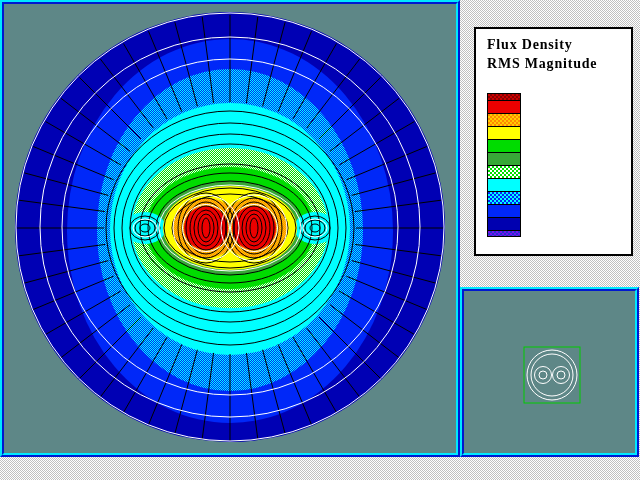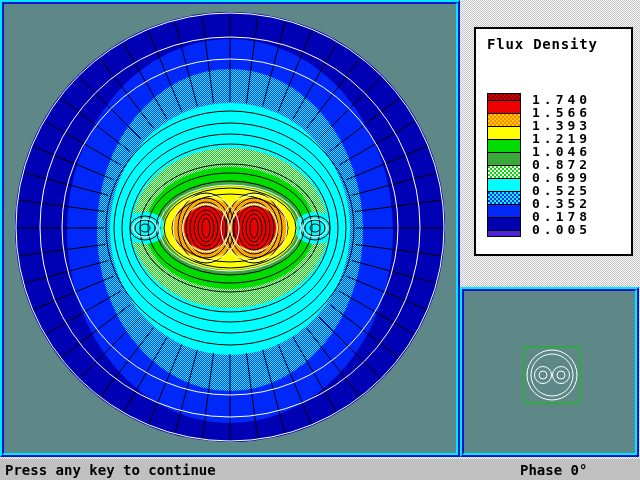--- a/index.html
+++ b/index.html
@@ -15,21 +15,21 @@
   .win{position:absolute;border-style:solid;border-width:2px;
        border-color:#00E8FF #0018D0 #0018D0 #00E8FF;}
   .win .inner{width:100%;height:100%;box-sizing:border-box;border-style:solid;border-width:2px;
        border-color:#0018D0 #00E8FF #00E8FF #0018D0;background:#5E8787;overflow:hidden;}
   .main-window{left:0;top:1;width:456px;height:453px;}
   .preview-window{left:460px;top:287px;width:175px;height:166px;}
 
   .legend{position:absolute;left:474px;top:27px;width:155px;height:225px;
           background:#ffffff;border:2px solid #000;}
   .legend-title{margin:6px 0 0 11px;font-size:14px;font-weight:bold;color:#000;
-                line-height:19px;letter-spacing:0.8px;white-space:nowrap;}
+                line-height:19px;letter-spacing:0.8px;white-space:nowrap;font-family:Liberation Serif, serif;}
   .legend-title sup{font-size:10px;font-weight:bold;}
   .legend-swatches{position:absolute;left:11px;top:64px;width:32px;border:1px solid #000;}
   .sw{width:100%;height:13px;box-sizing:border-box;border-top:1px solid #000;}
   .sw.first{border-top:none;}
   .sw.half{height:6px;}
   .legend-values{position:absolute;left:56px;top:64px;font-size:13px;font-weight:bold;
                  color:#000;letter-spacing:4px;}
   .legend-val{height:13px;line-height:13px;white-space:nowrap;}
 
   .status-bar{position:absolute;left:0;top:459px;width:640px;height:21px;background:#C0C0C0;}
@@ -180,64 +180,48 @@
           <ellipse cx="141" cy="224" rx="12" ry="9"></ellipse>
           <ellipse cx="311" cy="224" rx="12" ry="9"></ellipse>
         </g>
       </svg>
     </div>
   </div>
 
   <div class="legend">
     <div class="legend-title">
       <div>Flux Density</div>
+      <div>RMS Magnitude</div>
     </div>
     <div class="legend-swatches">
         <div class="sw half first" style="background-image: linear-gradient(45deg, rgb(136, 0, 0) 25%, transparent 25%, transparent 75%, rgb(136, 0, 0) 75%), linear-gradient(45deg, rgb(136, 0, 0) 25%, rgb(204, 0, 0) 25%, rgb(204, 0, 0) 75%, rgb(136, 0, 0) 75%); background-size: 4px 4px; background-position: 0px 0px, 2px 2px;"></div>
         <div class="sw" style="background: rgb(236, 0, 0);"></div>
         <div class="sw" style="background-image: linear-gradient(45deg, rgb(255, 204, 0) 25%, transparent 25%, transparent 75%, rgb(255, 204, 0) 75%), linear-gradient(45deg, rgb(255, 204, 0) 25%, rgb(255, 136, 0) 25%, rgb(255, 136, 0) 75%, rgb(255, 204, 0) 75%); background-size: 4px 4px; background-position: 0px 0px, 2px 2px;"></div>
         <div class="sw" style="background: rgb(255, 255, 0);"></div>
         <div class="sw" style="background: rgb(0, 220, 0);"></div>
         <div class="sw" style="background: rgb(56, 168, 56);"></div>
         <div class="sw" style="background-image: linear-gradient(45deg, rgb(255, 255, 255) 25%, transparent 25%, transparent 75%, rgb(255, 255, 255) 75%), linear-gradient(45deg, rgb(255, 255, 255) 25%, rgb(0, 220, 0) 25%, rgb(0, 220, 0) 75%, rgb(255, 255, 255) 75%); background-size: 4px 4px; background-position: 0px 0px, 2px 2px;"></div>
         <div class="sw" style="background: rgb(0, 255, 255);"></div>
         <div class="sw" style="background-image: linear-gradient(45deg, rgb(0, 255, 255) 25%, transparent 25%, transparent 75%, rgb(0, 255, 255) 75%), linear-gradient(45deg, rgb(0, 255, 255) 25%, rgb(0, 40, 248) 25%, rgb(0, 40, 248) 75%, rgb(0, 255, 255) 75%); background-size: 4px 4px; background-position: 0px 0px, 2px 2px;"></div>
         <div class="sw" style="background: rgb(0, 40, 248);"></div>
         <div class="sw" style="background: rgb(0, 0, 176);"></div>
         <div class="sw half" style="background-image: linear-gradient(45deg, rgb(34, 51, 204) 25%, transparent 25%, transparent 75%, rgb(34, 51, 204) 75%), linear-gradient(45deg, rgb(34, 51, 204) 25%, rgb(119, 17, 238) 25%, rgb(119, 17, 238) 75%, rgb(34, 51, 204) 75%); background-size: 4px 4px; background-position: 0px 0px, 2px 2px;"></div>
       </div>
-    <div class="legend-values">
-        <div class="legend-val">1.740</div>
-        <div class="legend-val">1.566</div>
-        <div class="legend-val">1.393</div>
-        <div class="legend-val">1.219</div>
-        <div class="legend-val">1.046</div>
-        <div class="legend-val">0.872</div>
-        <div class="legend-val">0.699</div>
-        <div class="legend-val">0.525</div>
-        <div class="legend-val">0.352</div>
-        <div class="legend-val">0.178</div>
-        <div class="legend-val">0.005</div>
-      </div>
   </div>
 
   <div class="win preview-window">
     <div class="inner">
       <svg width="171" height="162" viewBox="0 0 171 162">
         <rect x="60" y="56" width="56" height="56" fill="none" stroke="#00CC00" stroke-width="1"></rect>
         <g stroke="#FFFFFF" stroke-width="1" fill="none">
           <circle cx="88" cy="84" r="25"></circle>
           <circle cx="88" cy="84" r="21"></circle>
           <circle cx="79" cy="84" r="8.5"></circle>
           <circle cx="79" cy="84" r="4"></circle>
           <circle cx="97" cy="84" r="8.5"></circle>
           <circle cx="97" cy="84" r="4"></circle>
         </g>
       </svg>
     </div>
   </div>
 
-  <div class="status-bar">
-    <span class="status-left">Press any key to continue</span>
-    <span class="status-right">Phase 0°</span>
-  </div>
 
 </div>
 
 </body></html>

